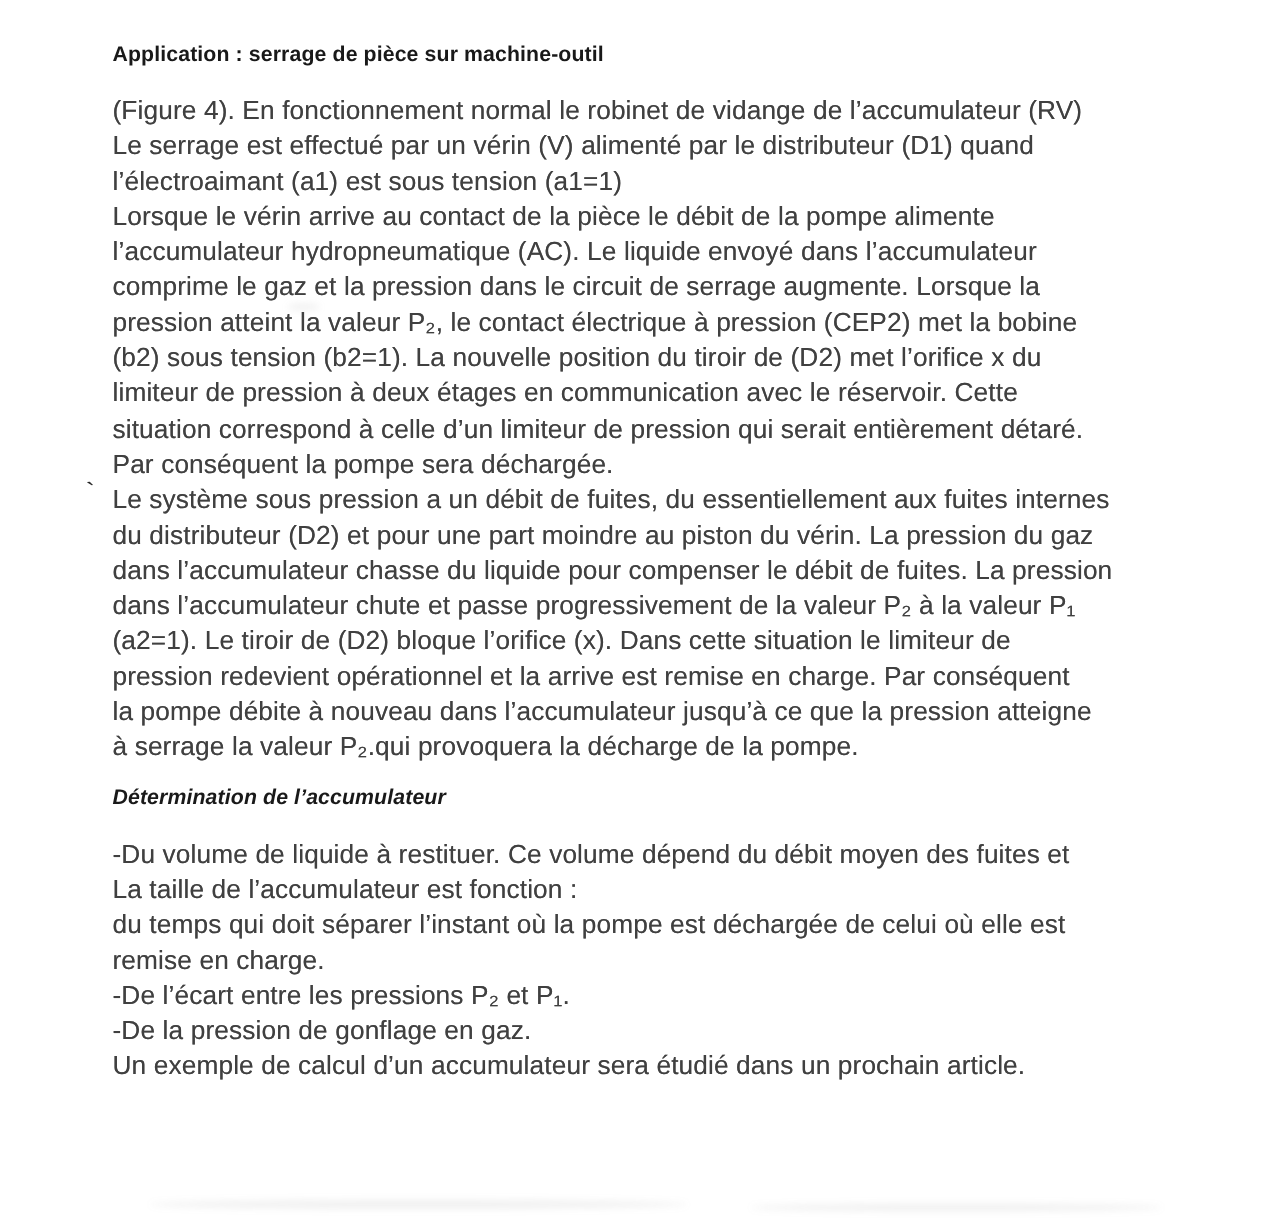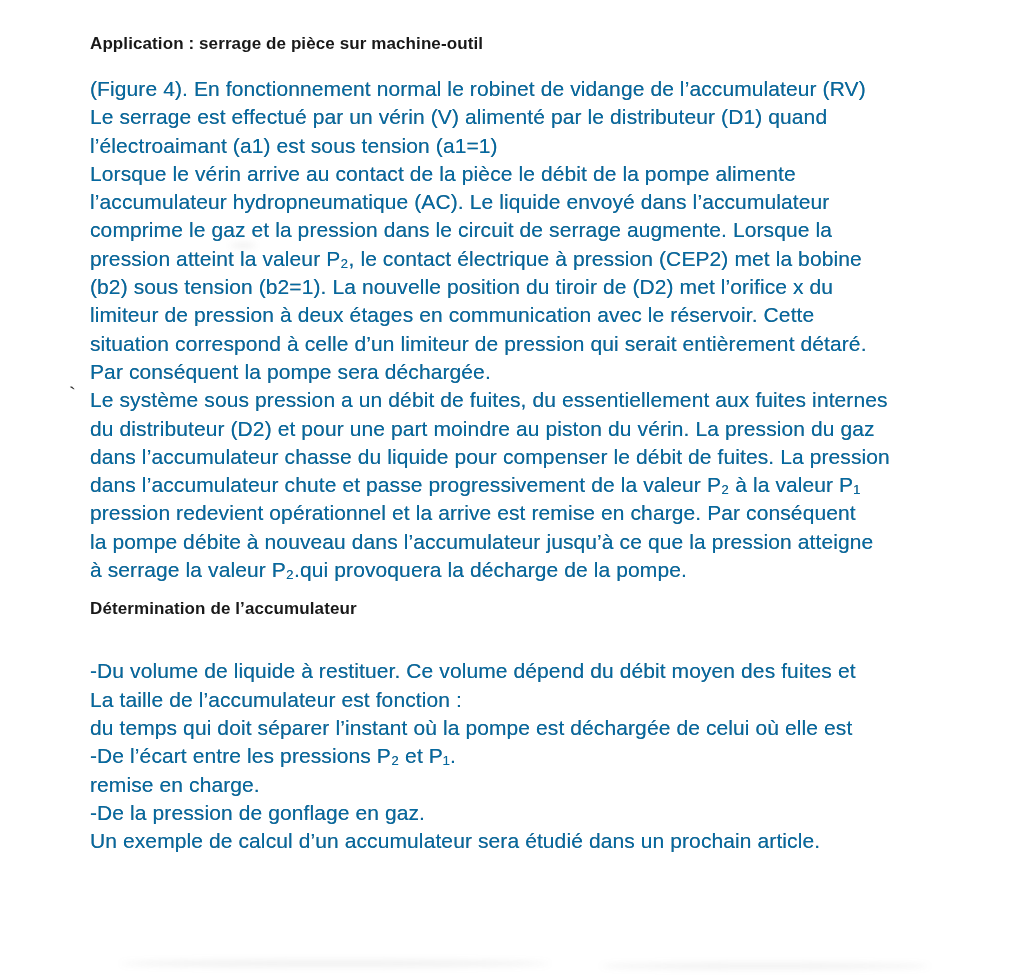--- a/index.html
+++ b/index.html
@@ -27,31 +27,32 @@
     font-size: 17px;
     font-weight: 700;
     line-height: 24px;
     letter-spacing: 0.1px;
     color: #191919;
     margin: 0 0 19px 0;
     white-space: nowrap;
   }
   .doc-heading.second {
     margin-top: 13px;
-    margin-bottom: 36px;
+    margin-bottom: 20px;
+    font-style: italic;
   }
   .para {
     margin: 0;
   }
   .para .line {
     font-size: 21px;
     line-height: 28.3px;
     letter-spacing: 0.1px;
     white-space: nowrap;
-    color: #0369a1;
+    color: #404040;
     text-shadow: 0 0 0.5px rgba(30,30,30,0.55);
   }
   .margin-mark {
     position: absolute;
     left: 70px;
     top: 383px;
     font-size: 20px;
     color: #2a2a2a;
     transform: rotate(-8deg);
   }
@@ -86,33 +87,34 @@
       <div class="line">comprime le gaz et la pression dans le circuit de serrage augmente. Lorsque la</div>
       <div class="line">pression atteint la valeur P₂, le contact électrique à pression (CEP2) met la bobine</div>
       <div class="line">(b2) sous tension (b2=1). La nouvelle position du tiroir de (D2) met l’orifice x du</div>
       <div class="line">limiteur de pression à deux étages en communication avec le réservoir. Cette</div>
       <div class="line">situation correspond à celle d’un limiteur de pression qui serait entièrement détaré.</div>
       <div class="line">Par conséquent la pompe sera déchargée.</div>
       <div class="line">Le système sous pression a un débit de fuites, du essentiellement aux fuites internes</div>
       <div class="line">du distributeur (D2) et pour une part moindre au piston du vérin. La pression du gaz</div>
       <div class="line">dans l’accumulateur chasse du liquide pour compenser le débit de fuites. La pression</div>
       <div class="line">dans l’accumulateur chute et passe progressivement de la valeur P₂ à la valeur P₁</div>
+      <div class="line">(a2=1). Le tiroir de (D2) bloque l’orifice (x). Dans cette situation le limiteur de</div>
       <div class="line">pression redevient opérationnel et la arrive est remise en charge. Par conséquent</div>
       <div class="line">la pompe débite à nouveau dans l’accumulateur jusqu’à ce que la pression atteigne</div>
       <div class="line">à serrage la valeur P₂.qui provoquera la décharge de la pompe.</div>
     </div>
 
     <h2 class="doc-heading second">Détermination de l’accumulateur</h2>
 
     <div class="para">
       <div class="line">-Du volume de liquide à restituer. Ce volume dépend du débit moyen des fuites et</div>
       <div class="line">La taille de l’accumulateur est fonction :</div>
       <div class="line">du temps qui doit séparer l’instant où la pompe est déchargée de celui où elle est</div>
+      <div class="line">remise en charge.</div>
       <div class="line">-De l’écart entre les pressions P₂ et P₁.</div>
-      <div class="line">remise en charge.</div>
       <div class="line">-De la pression de gonflage en gaz.</div>
       <div class="line">Un exemple de calcul d’un accumulateur sera étudié dans un prochain article.</div>
     </div>
 
   </div>
 
   <div class="scan-artifact artifact-bottom-1"></div>
   <div class="scan-artifact artifact-bottom-2"></div>
   <div class="scan-artifact artifact-margin-speck"></div>
 

